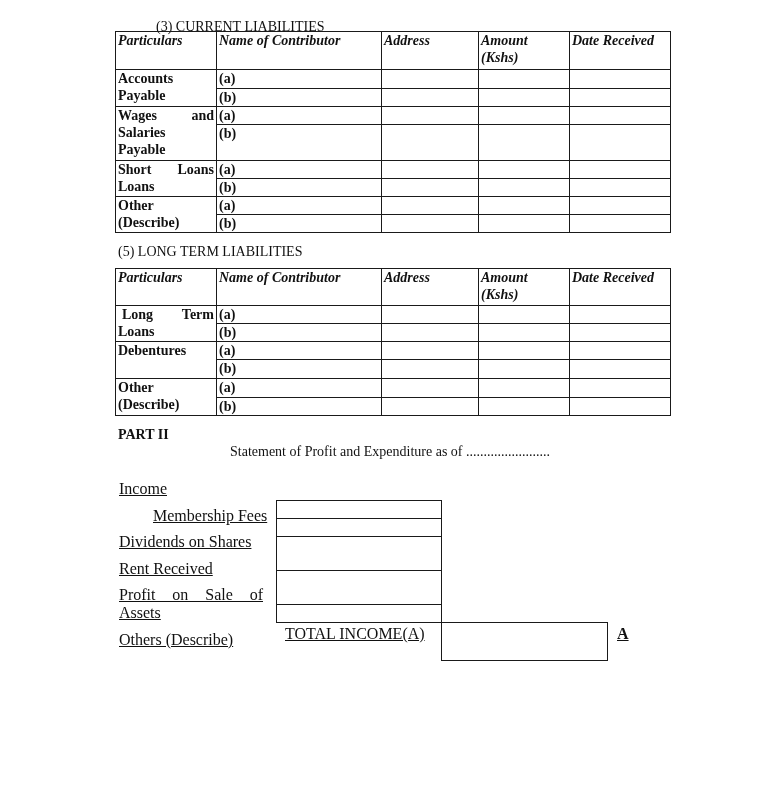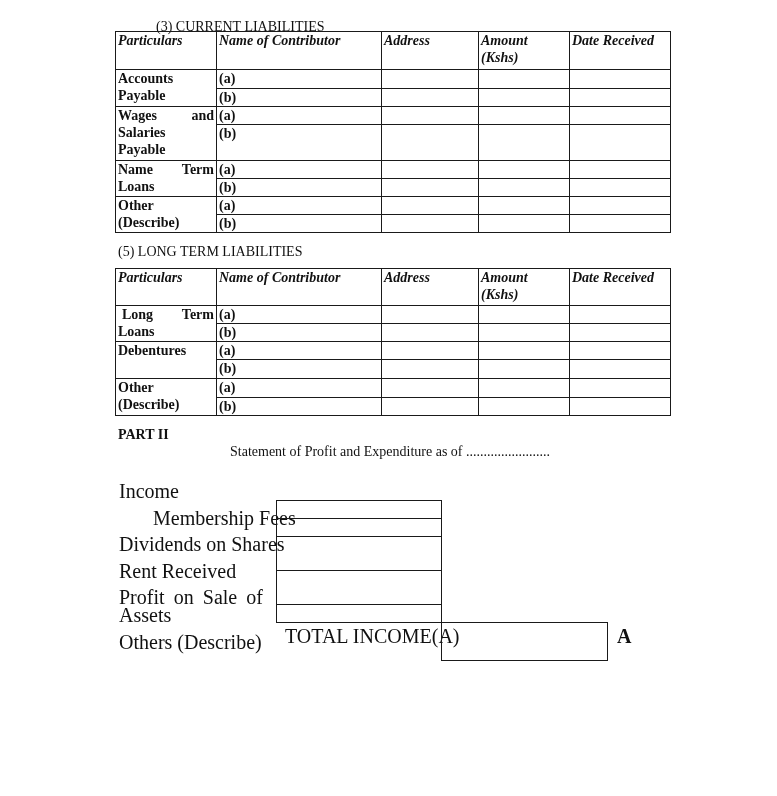--- a/index.html
+++ b/index.html
@@ -5,21 +5,21 @@
   html, body { margin: 0; padding: 0; background: #ffffff; }
   body { width: 777px; height: 796px; position: relative; overflow: hidden;
          font-family: "Liberation Serif", "DejaVu Serif", serif; color: #111; }
   .abs { position: absolute; }
   .heading { font-size: 14px; white-space: nowrap; }
   table.grid { position: absolute; border-collapse: collapse; table-layout: fixed; font-weight: bold; }
   table.grid td { border: 1px solid #1a1a1a; padding: 0 2px; vertical-align: top;
                   font-size: 14px; line-height: 17px; overflow: hidden; }
   table.grid td.hdr { font-style: italic; }
   .just { text-align: justify; text-align-last: justify; display: block; }
-  .lbl { font-size: 20px; white-space: nowrap; }
+  .lbl { font-size: 16px; white-space: nowrap; text-decoration: underline; }
   .box { position: absolute; border: 1px solid #1a1a1a; box-sizing: border-box; }
   .hline { position: absolute; height: 0; border-top: 1px solid #1a1a1a; }
 </style>
 </head>
 <body>
 
 <div class="abs heading" style="left:118px; top:19px;margin-left:38px;">(3) CURRENT LIABILITIES</div>
 
 <table class="grid" style="left:115px; top:31px; width:555px;">
   <colgroup>
@@ -60,21 +60,21 @@
         <td></td>
   </tr>
   <tr style="height:36px">
     <td>(b)</td>
     <td></td>
         <td></td>
         <td></td>
   </tr>
 
   <tr style="height:18px">
-    <td rowspan="2"><span class="just">Name Term</span><span>Loans</span></td>
+    <td rowspan="2"><span class="just">Short Loans</span><span>Loans</span></td>
     <td>(a)</td>
     <td></td>
         <td></td>
         <td></td>
   </tr>
   <tr style="height:18px">
     <td>(b)</td>
     <td></td>
         <td></td>
         <td></td>

